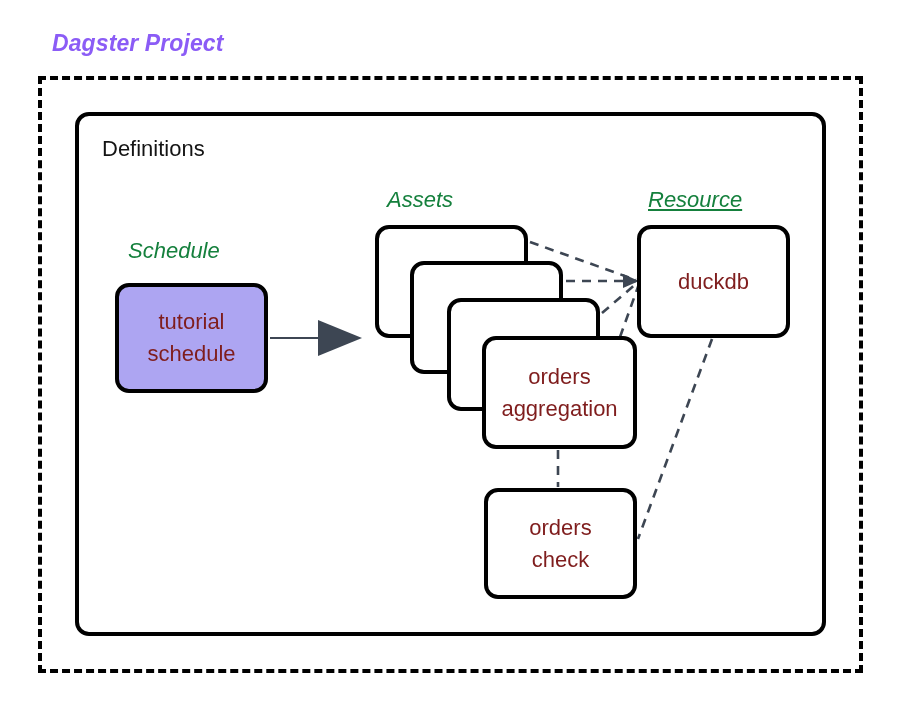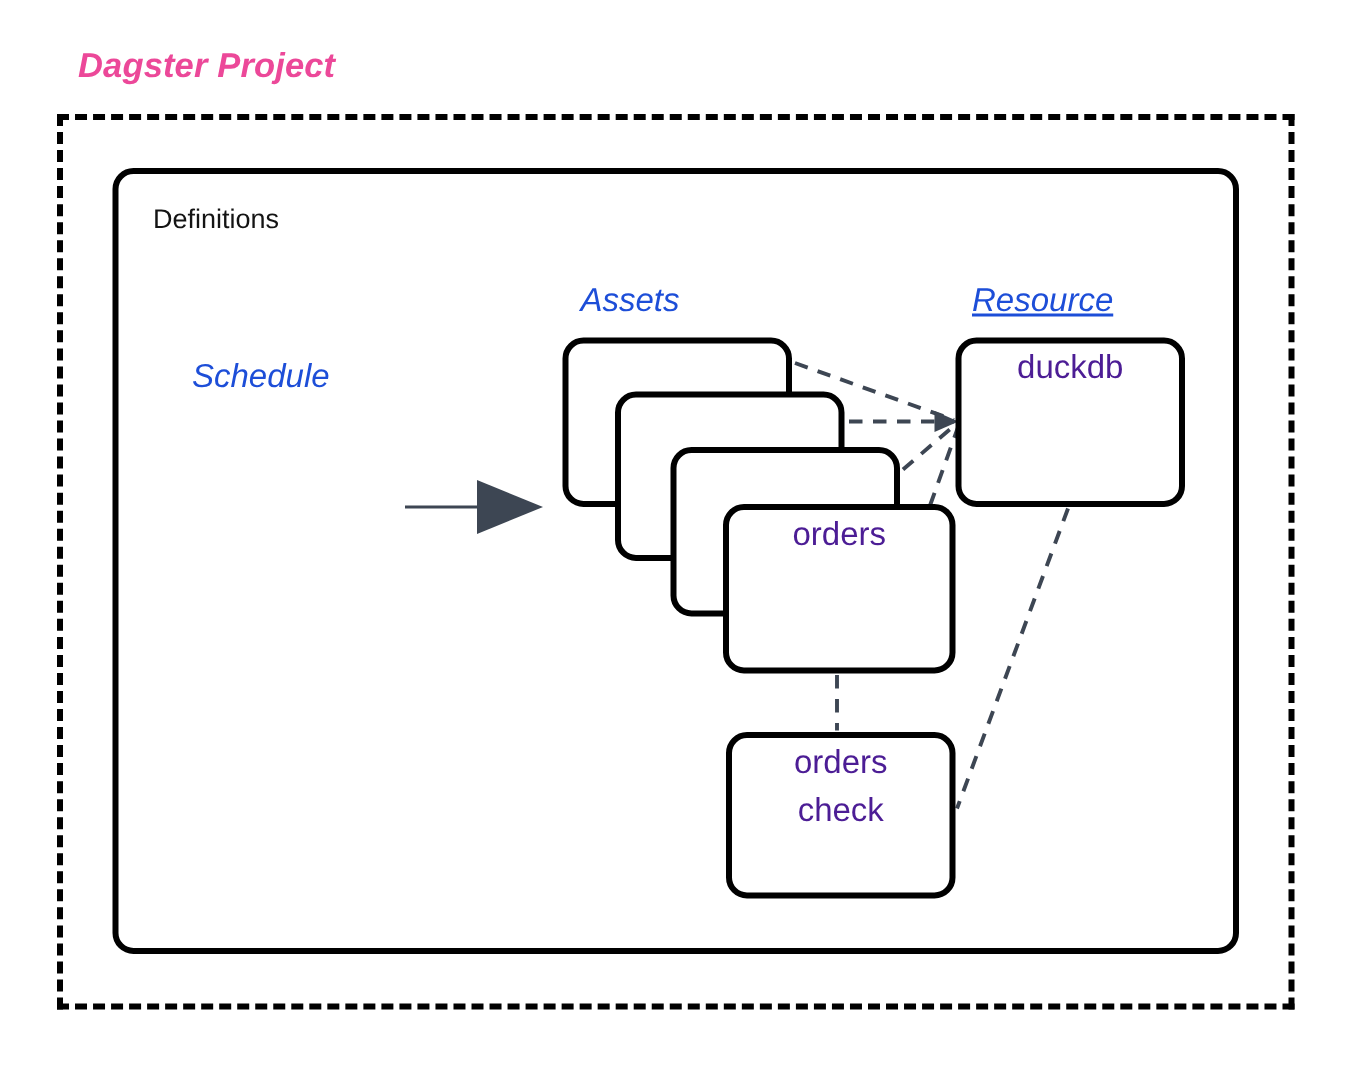--- a/index.html
+++ b/index.html
@@ -40,69 +40,70 @@
     box-sizing: border-box;
     background: transparent;
   }
   .outer-title {
     position: absolute;
     left: 52px;
     top: 30px;
     font-size: 23px;
     font-style: italic;
     font-weight: bold;
-    color: #ec4899;
+    color: #8b5cf6;
     letter-spacing: 0.1px;
     white-space: nowrap;
   }
 
   
   .inner-frame {
     position: absolute;
     left: 75px;
     top: 112px;
     width: 751px;
     height: 524px;
     border: 4px solid #000000;
     border-radius: 14px;
     box-sizing: border-box;
     background: #ffffff;
   }
   .inner-title {
     position: absolute;
     left: 102px;
     top: 136px;
-    font-size: 18px;
+    font-size: 22px;
     color: #141414;
     white-space: nowrap;
   }
 
   
   .node {
     position: absolute;
     box-sizing: border-box;
     border: 4px solid #000000;
     border-radius: 14px;
     background: #ffffff;
     display: flex;
     flex-direction: column;
     align-items: center;
+    justify-content: center;
     font-size: 22px;
-    color: #4c1d95;
+    color: #7f1d1d;
     line-height: 1.45;
     text-align: center;
   }
   .node .line { display: block; white-space: nowrap; }
 
   
   .caption {
     position: absolute;
     font-size: 22px;
     font-style: italic;
-    color: #1d4ed8;
+    color: #15803d;
     white-space: nowrap;
     text-align: center;
     line-height: 1.22;
   }
 
   
   #schedule-node  { left: 115px; top: 283px; width: 153px; height: 110px; background: #ada5f2; }
   #caption-schedule { left: 128px; top: 238px; }
 
   #asset-card-1 { left: 375px; top: 225px; width: 153px; height: 113px; z-index: 3; }
@@ -152,29 +153,34 @@
     <line x1="712" y1="339" x2="638" y2="539" stroke="#3d4653" stroke-width="2.6" stroke-dasharray="9 7"></line>
   </svg>
 
   <div class="caption" id="caption-schedule">Schedule</div>
 
   <div class="caption" id="caption-assets">Assets</div>
 
   <div class="caption" id="caption-resource">Resource</div>
 
 
+  <div class="node" id="schedule-node">
+    <span class="line">tutorial</span>
+    <span class="line">schedule</span>
+  </div>
 
   <div class="node" id="asset-card-1"></div>
 
   <div class="node" id="asset-card-2"></div>
 
   <div class="node" id="asset-card-3"></div>
 
   <div class="node" id="asset-card-4">
     <span class="line">orders</span>
+    <span class="line">aggregation</span>
   </div>
 
   <div class="node" id="duckdb-node">
     <span class="line">duckdb</span>
   </div>
 
   <div class="node" id="orders-check-node">
     <span class="line">orders</span>
     <span class="line">check</span>
   </div>

